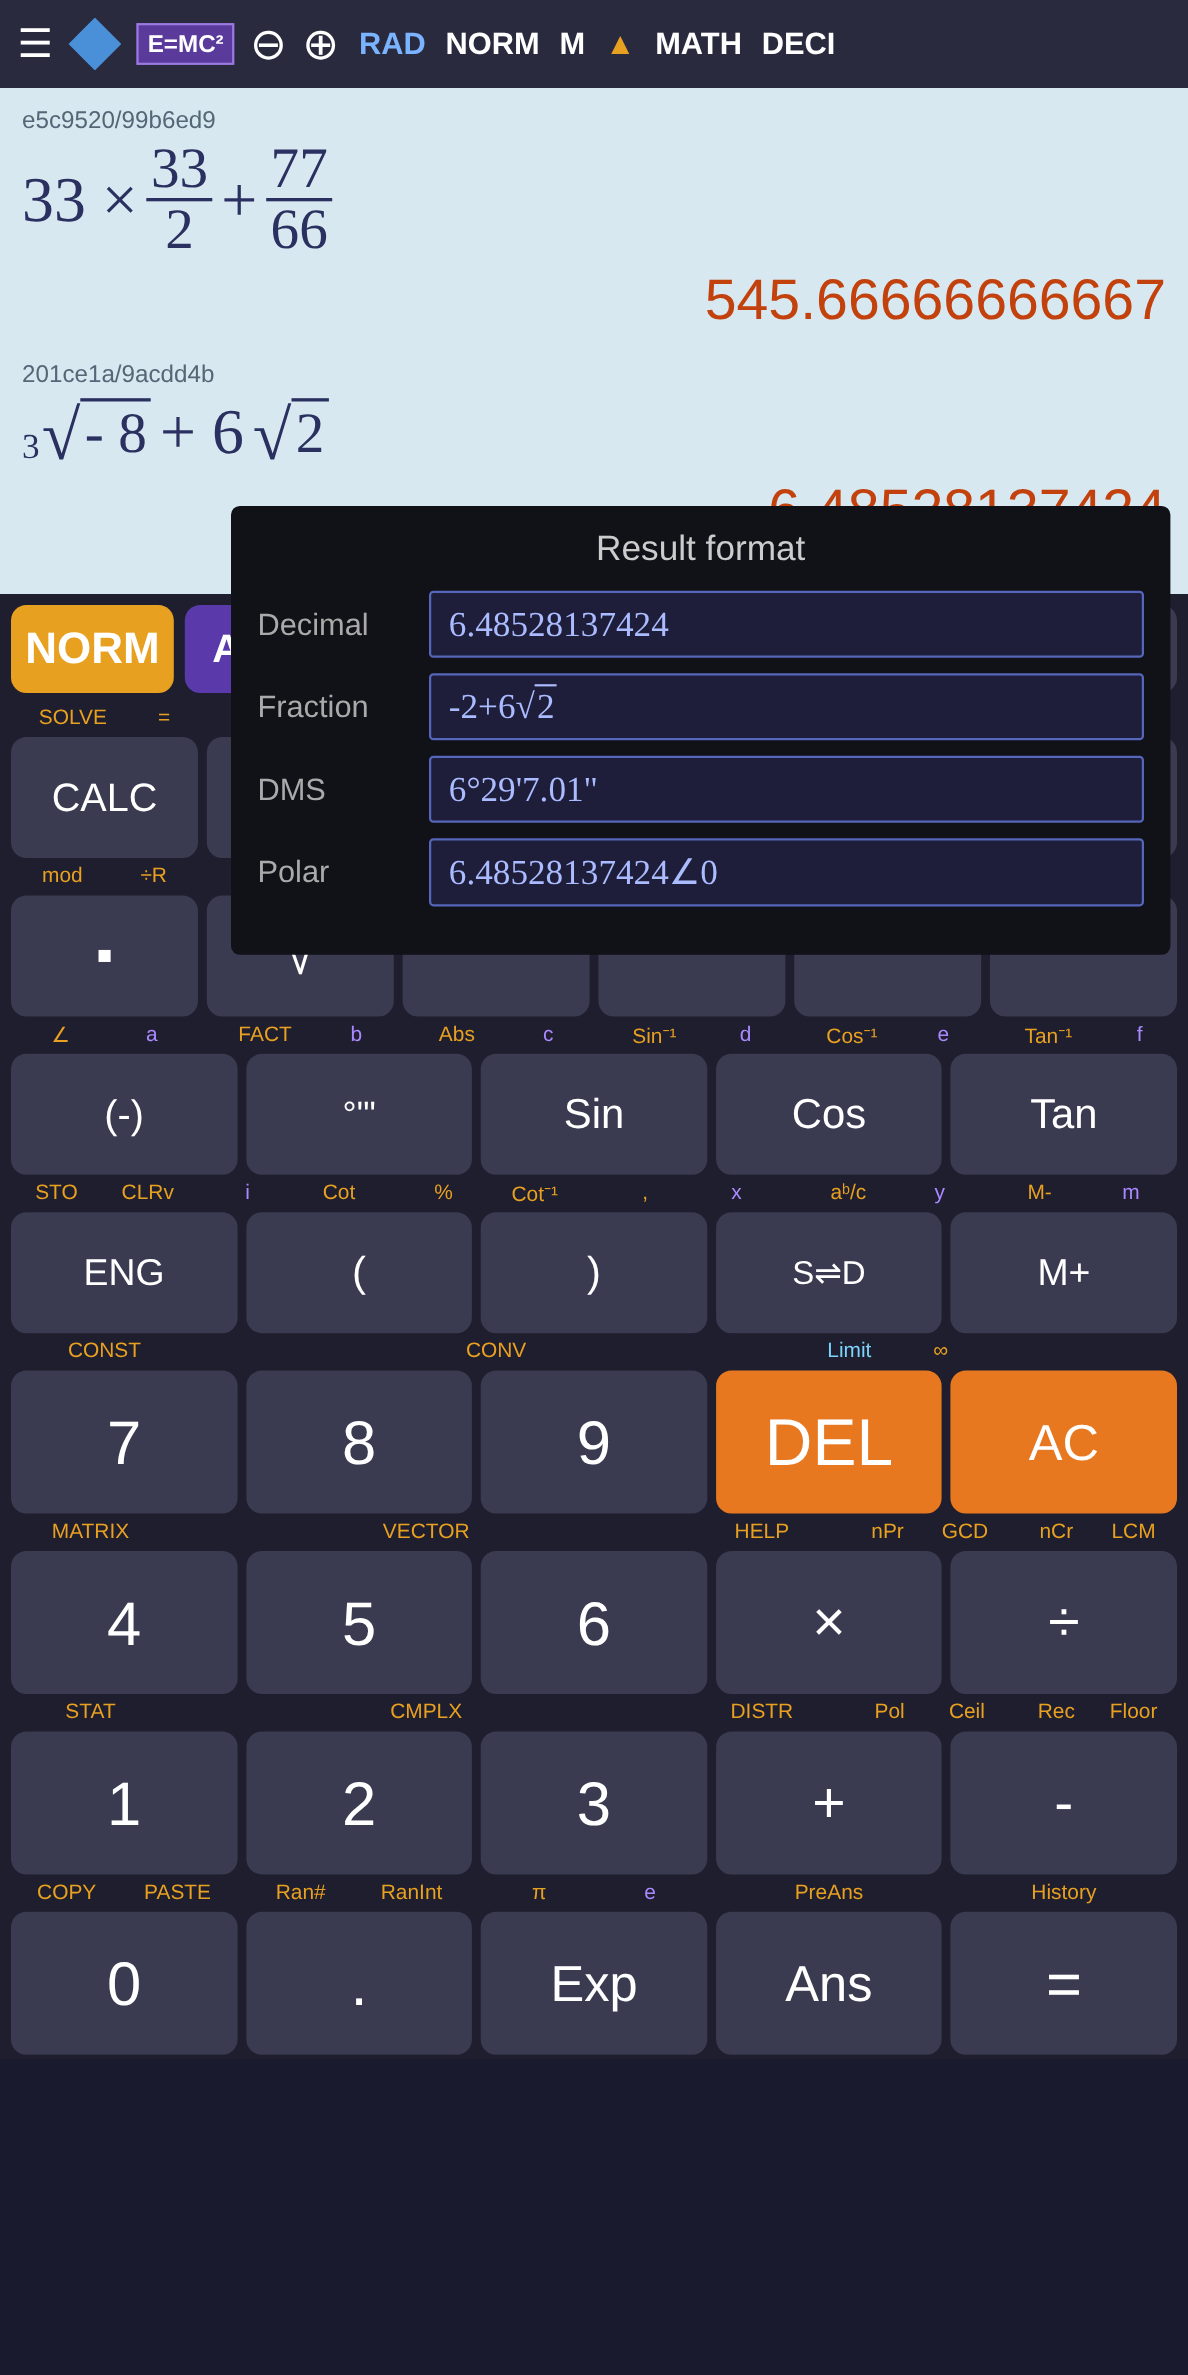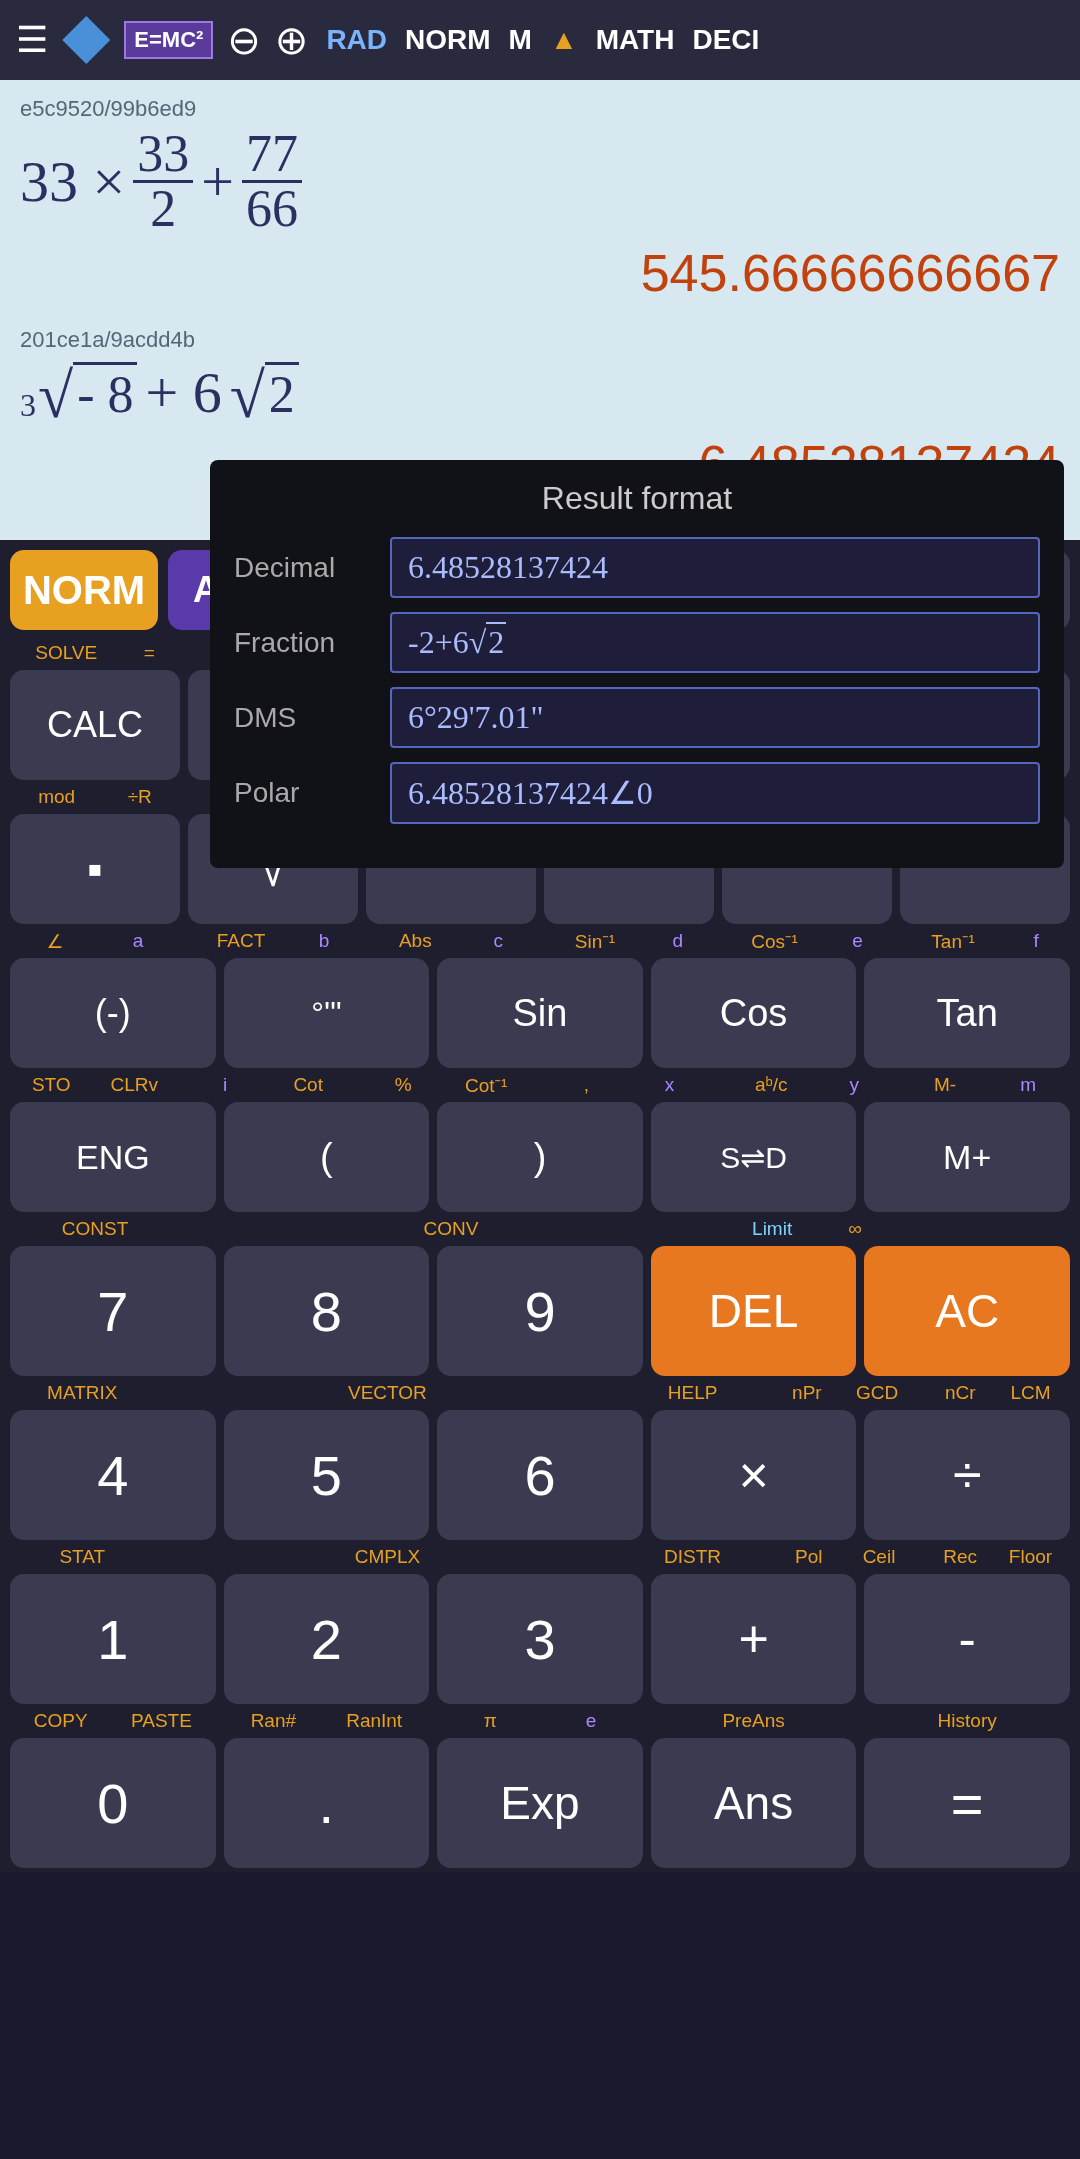--- a/index.html
+++ b/index.html
@@ -456,21 +456,21 @@
       <span style="color:#7dd3fc">Limit</span>
       <span style="color:#e8a020">∞</span>
     </div>
     <div class="label-cell"></div>
   </div>
 
   <div class="btn-row">
     <div class="num-btn">7</div>
     <div class="num-btn">8</div>
     <div class="num-btn">9</div>
-    <div class="num-btn orange" style="font-size:46px">DEL</div>
+    <div class="num-btn orange" style="font-size:60px">DEL</div>
     <div class="num-btn orange" style="font-size:46px">AC</div>
   </div>
 
   <div class="btn-row labels-row">
     <div class="label-cell">
       <span style="color:#e8a020">MATRIX</span>
     </div>
     <div class="label-cell"></div>
     <div class="label-cell">
       <span style="color:#e8a020">VECTOR</span>

